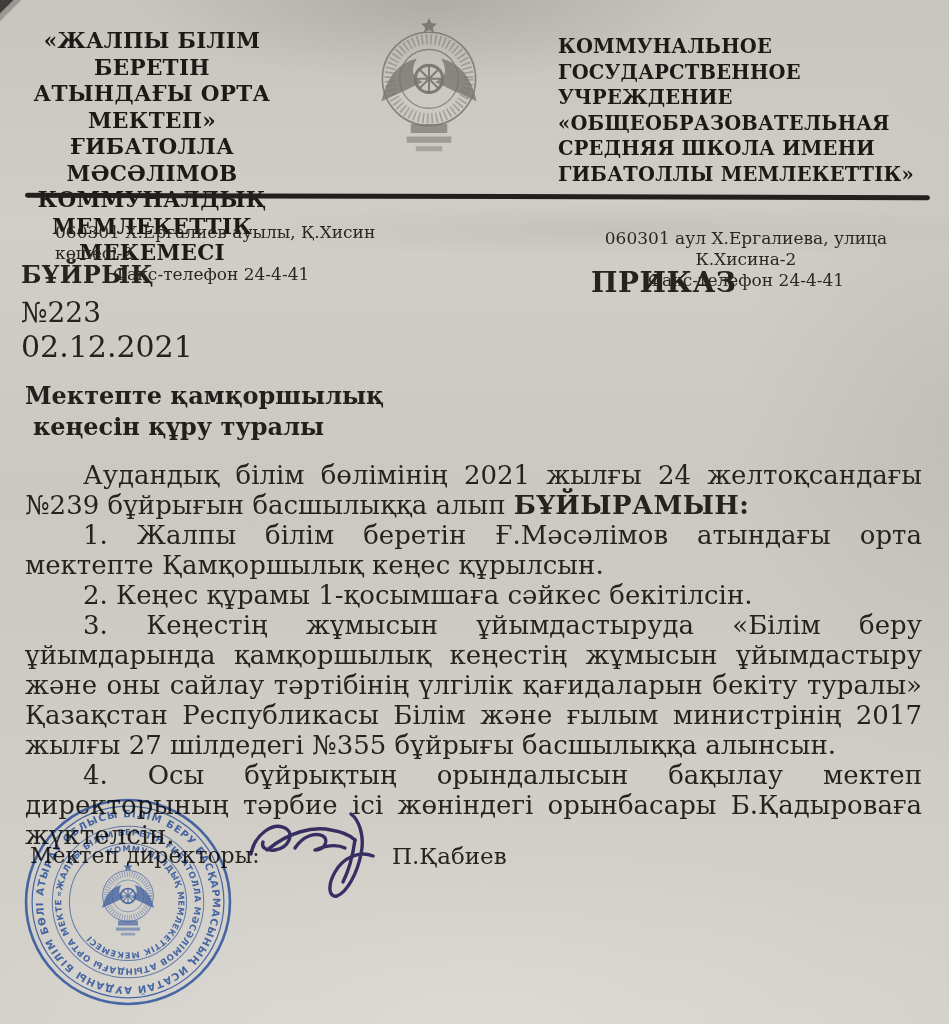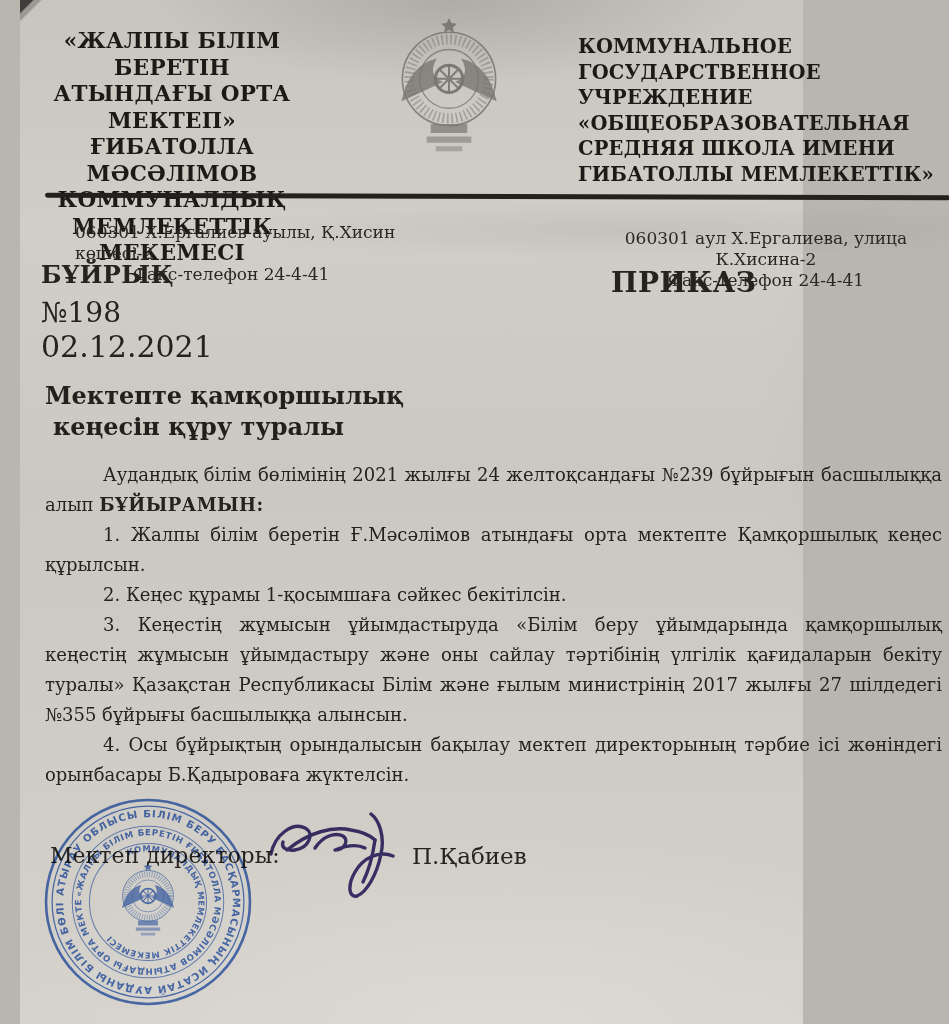--- a/index.html
+++ b/index.html
@@ -2,28 +2,27 @@
 <html lang="kk"><head>
 <meta charset="utf-8">
 <style>
   html,body{margin:0;padding:0;}
   body{
     width:949px;height:1024px;overflow:hidden;
     font-family:"DejaVu Serif","Liberation Serif",serif;
     background:#b9b6b0;
   }
   .paper{
-    position:relative;width:783px;height:1024px;
+    position:relative;width:949px;height:1024px;
     background:
       radial-gradient(ellipse 420px 120px at 430px 0px, rgba(60,58,55,.18), transparent 70%),
       radial-gradient(ellipse 700px 260px at 480px 1024px, rgba(255,255,255,.18), transparent 75%),
       radial-gradient(ellipse 300px 500px at 949px 420px, rgba(120,116,110,.12), transparent 70%),
       linear-gradient(180deg,#c8c4be 0%, #d1cec8 22%, #cbc8c2 48%, #cfccc6 72%, #d5d2cc 100%);
     color:#26231f;
-    margin-left:20px;
   }
   .corner-shadow{
     position:absolute;left:0;top:0;width:34px;height:26px;
     background:linear-gradient(135deg, rgba(40,38,36,.85) 0 9px, rgba(70,67,63,.35) 10px 14px, transparent 16px);
   }
   .crease{
     position:absolute;left:0;top:200px;width:949px;height:90px;pointer-events:none;
     background:radial-gradient(ellipse 600px 40px at 620px 30px, rgba(90,87,83,.10), transparent 70%);
   }
 
@@ -57,21 +56,21 @@
   .order-no{position:absolute;left:21px;top:296px;font-size:28px;}
   .order-date{position:absolute;left:21px;top:329px;font-size:30px;}
 
   
   .subject{
     position:absolute;left:25px;top:380px;width:480px;
     font-size:24px;font-weight:bold;line-height:31px;color:#22201c;
   }
   .body-text{
     position:absolute;left:25px;top:460px;width:897px;
-    font-size:18px;line-height:30px;text-align:justify;color:#26231f;
+    font-size:26px;line-height:30px;text-align:justify;color:#26231f;
   }
   .body-text p{margin:0;text-indent:58px;}
   .body-text b{letter-spacing:.4px;}
 
   
   .sig-role{position:absolute;left:30px;top:843px;font-size:22px;z-index:1;}
   .sig-name{position:absolute;left:392px;top:843px;font-size:23px;z-index:1;}
   .stamp{
     position:absolute;left:22px;top:796px;width:212px;height:212px;
     color:#3c69c4;mix-blend-mode:multiply;opacity:.88;z-index:2;
@@ -138,21 +137,21 @@
     <div class="l1">060301   Х.Ерғалиев   ауылы, Қ.Хисин көшесі-2</div>
     <div class="l2">Факс-телефон  24-4-41</div>
   </div>
   <div class="addr addr-right">
     <div>060301 аул Х.Ергалиева, улица К.Хисина-2</div>
     <div>Факс-телефон  24-4-41</div>
   </div>
 
   <div class="order-kk">БҰЙРЫҚ</div>
   <div class="order-ru">ПРИКАЗ</div>
-  <div class="order-no">№198</div>
+  <div class="order-no">№223</div>
   <div class="order-date">02.12.2021</div>
 
   <div class="subject">
     <div>Мектепте қамқоршылық</div>
     <div style="padding-left:8px;">кеңесін құру туралы</div>
   </div>
 
   <div class="body-text">
     <p><span>Аудандық білім бөлімінің 2021 жылғы 24 желтоқсандағы №239 бұйрығын басшылыққа алып </span><b>БҰЙЫРАМЫН:</b></p>
     <p>1. Жалпы білім беретін Ғ.Мәсәлімов атындағы орта мектепте Қамқоршылық кеңес құрылсын.</p>

